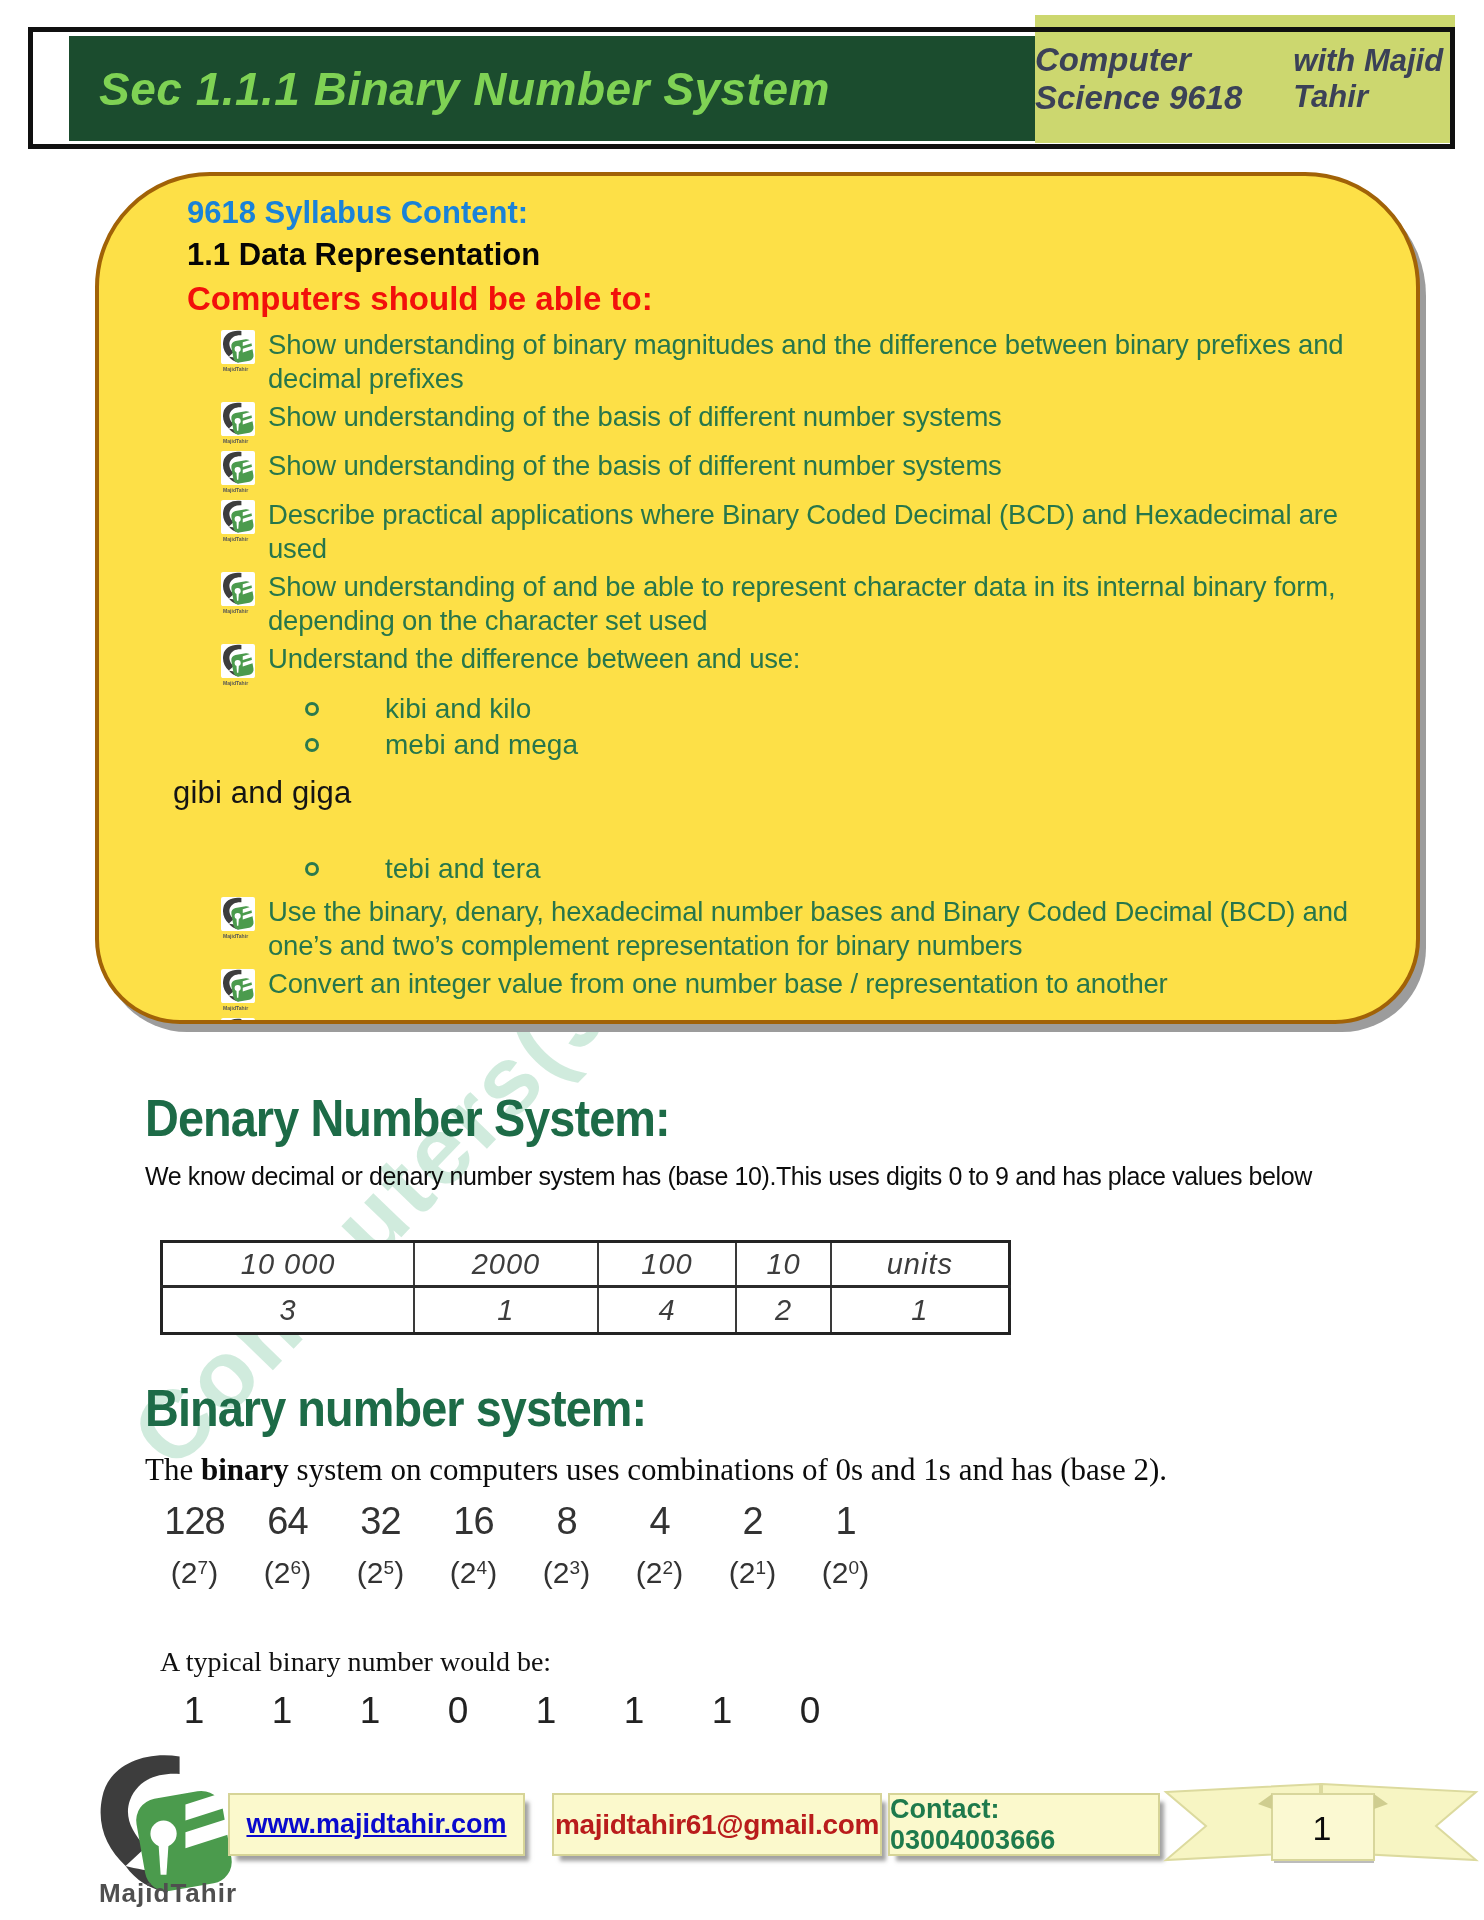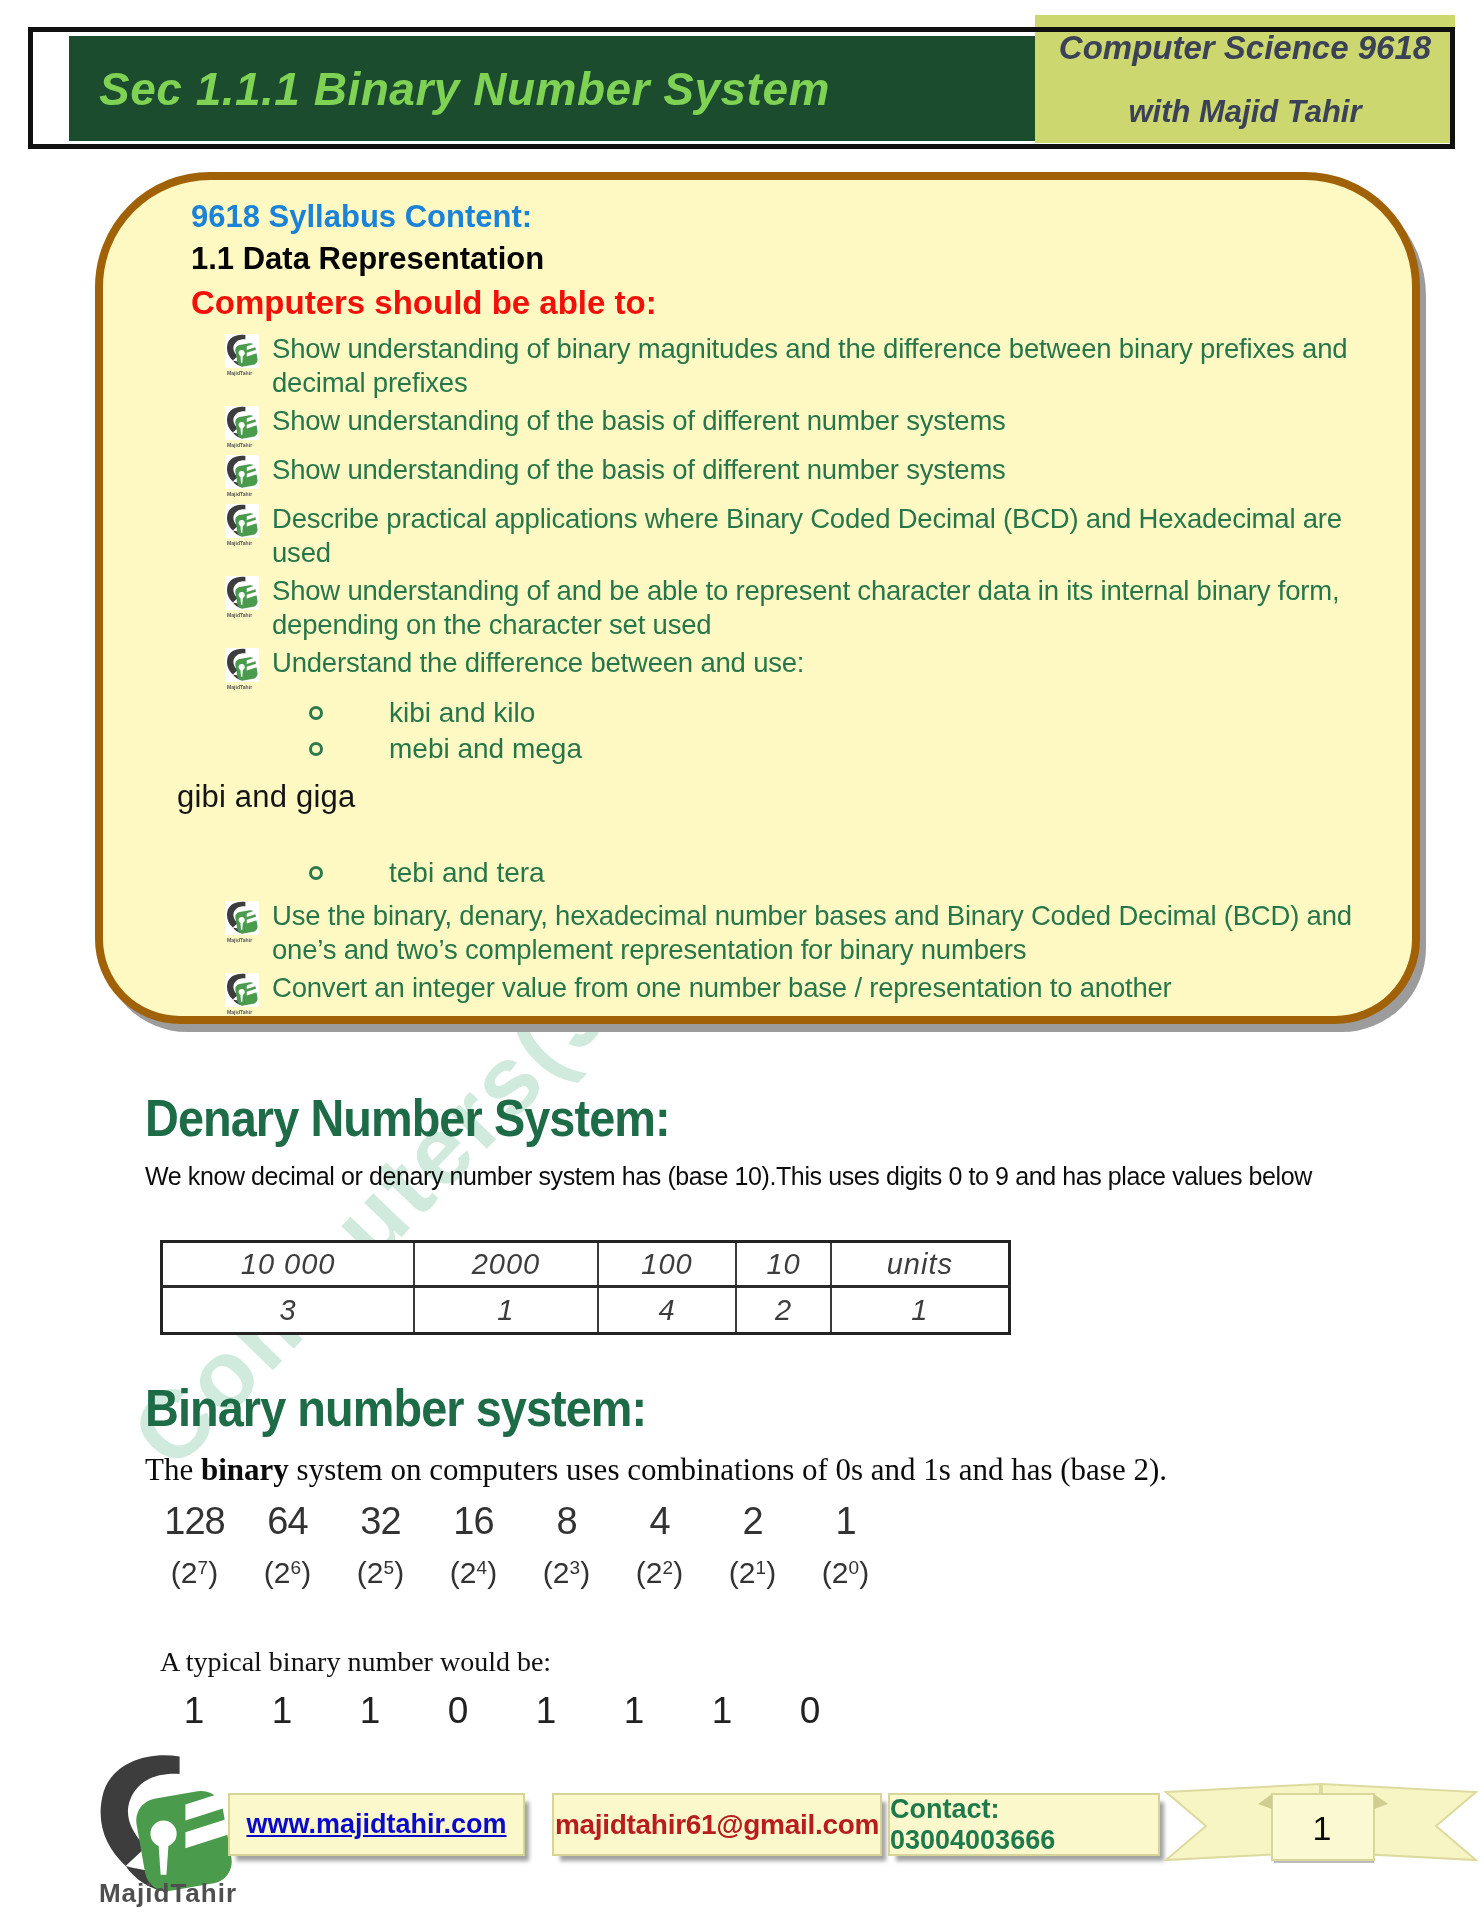--- a/index.html
+++ b/index.html
@@ -21,34 +21,34 @@
   
   .header-green {
     position:absolute; left:38px; top:36px; width:997px; height:105px; z-index:2;
     background:#1b4c2e; display:flex; align-items:center; padding-left:30px;margin-left:31px;
   }
   .header-green .t {
     font-size:46px; font-weight:bold; font-style:italic; color:#7fd254; letter-spacing:0.5px;
   }
   .header-banner {
     position:absolute; left:1035px; top:15px; width:420px; height:128px; z-index:2;
-    background:#ccd76f; display:flex; flex-direction:column; justify-content:center;
+    background:#ccd76f; display:flex; flex-direction:row; justify-content:center;
     align-items:center; row-gap:27px;
   }
   .header-banner .l1 { font-size:33px; font-weight:bold; font-style:italic; color:#3b4157; }
   .header-banner .l2 { font-size:31px; font-weight:bold; font-style:italic; color:#3b4157; }
   .header-frame {
     position:absolute; left:28px; top:27px; width:1427px; height:122px; z-index:3;
     border:5px solid #101010; background:transparent; pointer-events:none;
   }
 
   
   .syllabus {
     position:absolute; left:95px; top:172px; width:1325px; height:852px; z-index:2;
-    background:#fef9c3; border:8px solid #a16207;
+    background:#fde047; border:4px solid #a16207;
     border-radius:115px 115px 85px 85px;
     box-shadow:7px 9px 0 -1px #9c9c9c;
     padding:16px 40px 0 88px; overflow:hidden;
   }
   .sy-blue  { font-size:31px; font-weight:bold; color:#1a82d8; line-height:42px; }
   .sy-black { font-size:31px; font-weight:bold; color:#050505; line-height:42px; }
   .sy-red   { font-size:33px; font-weight:bold; color:#f2100b; line-height:46px; margin-bottom:6px; }
 
   .brow { display:flex; align-items:flex-start; margin-left:34px; margin-bottom:4px; }
   .bicon { width:34px; height:43px; flex:none; margin-top:2px; }

